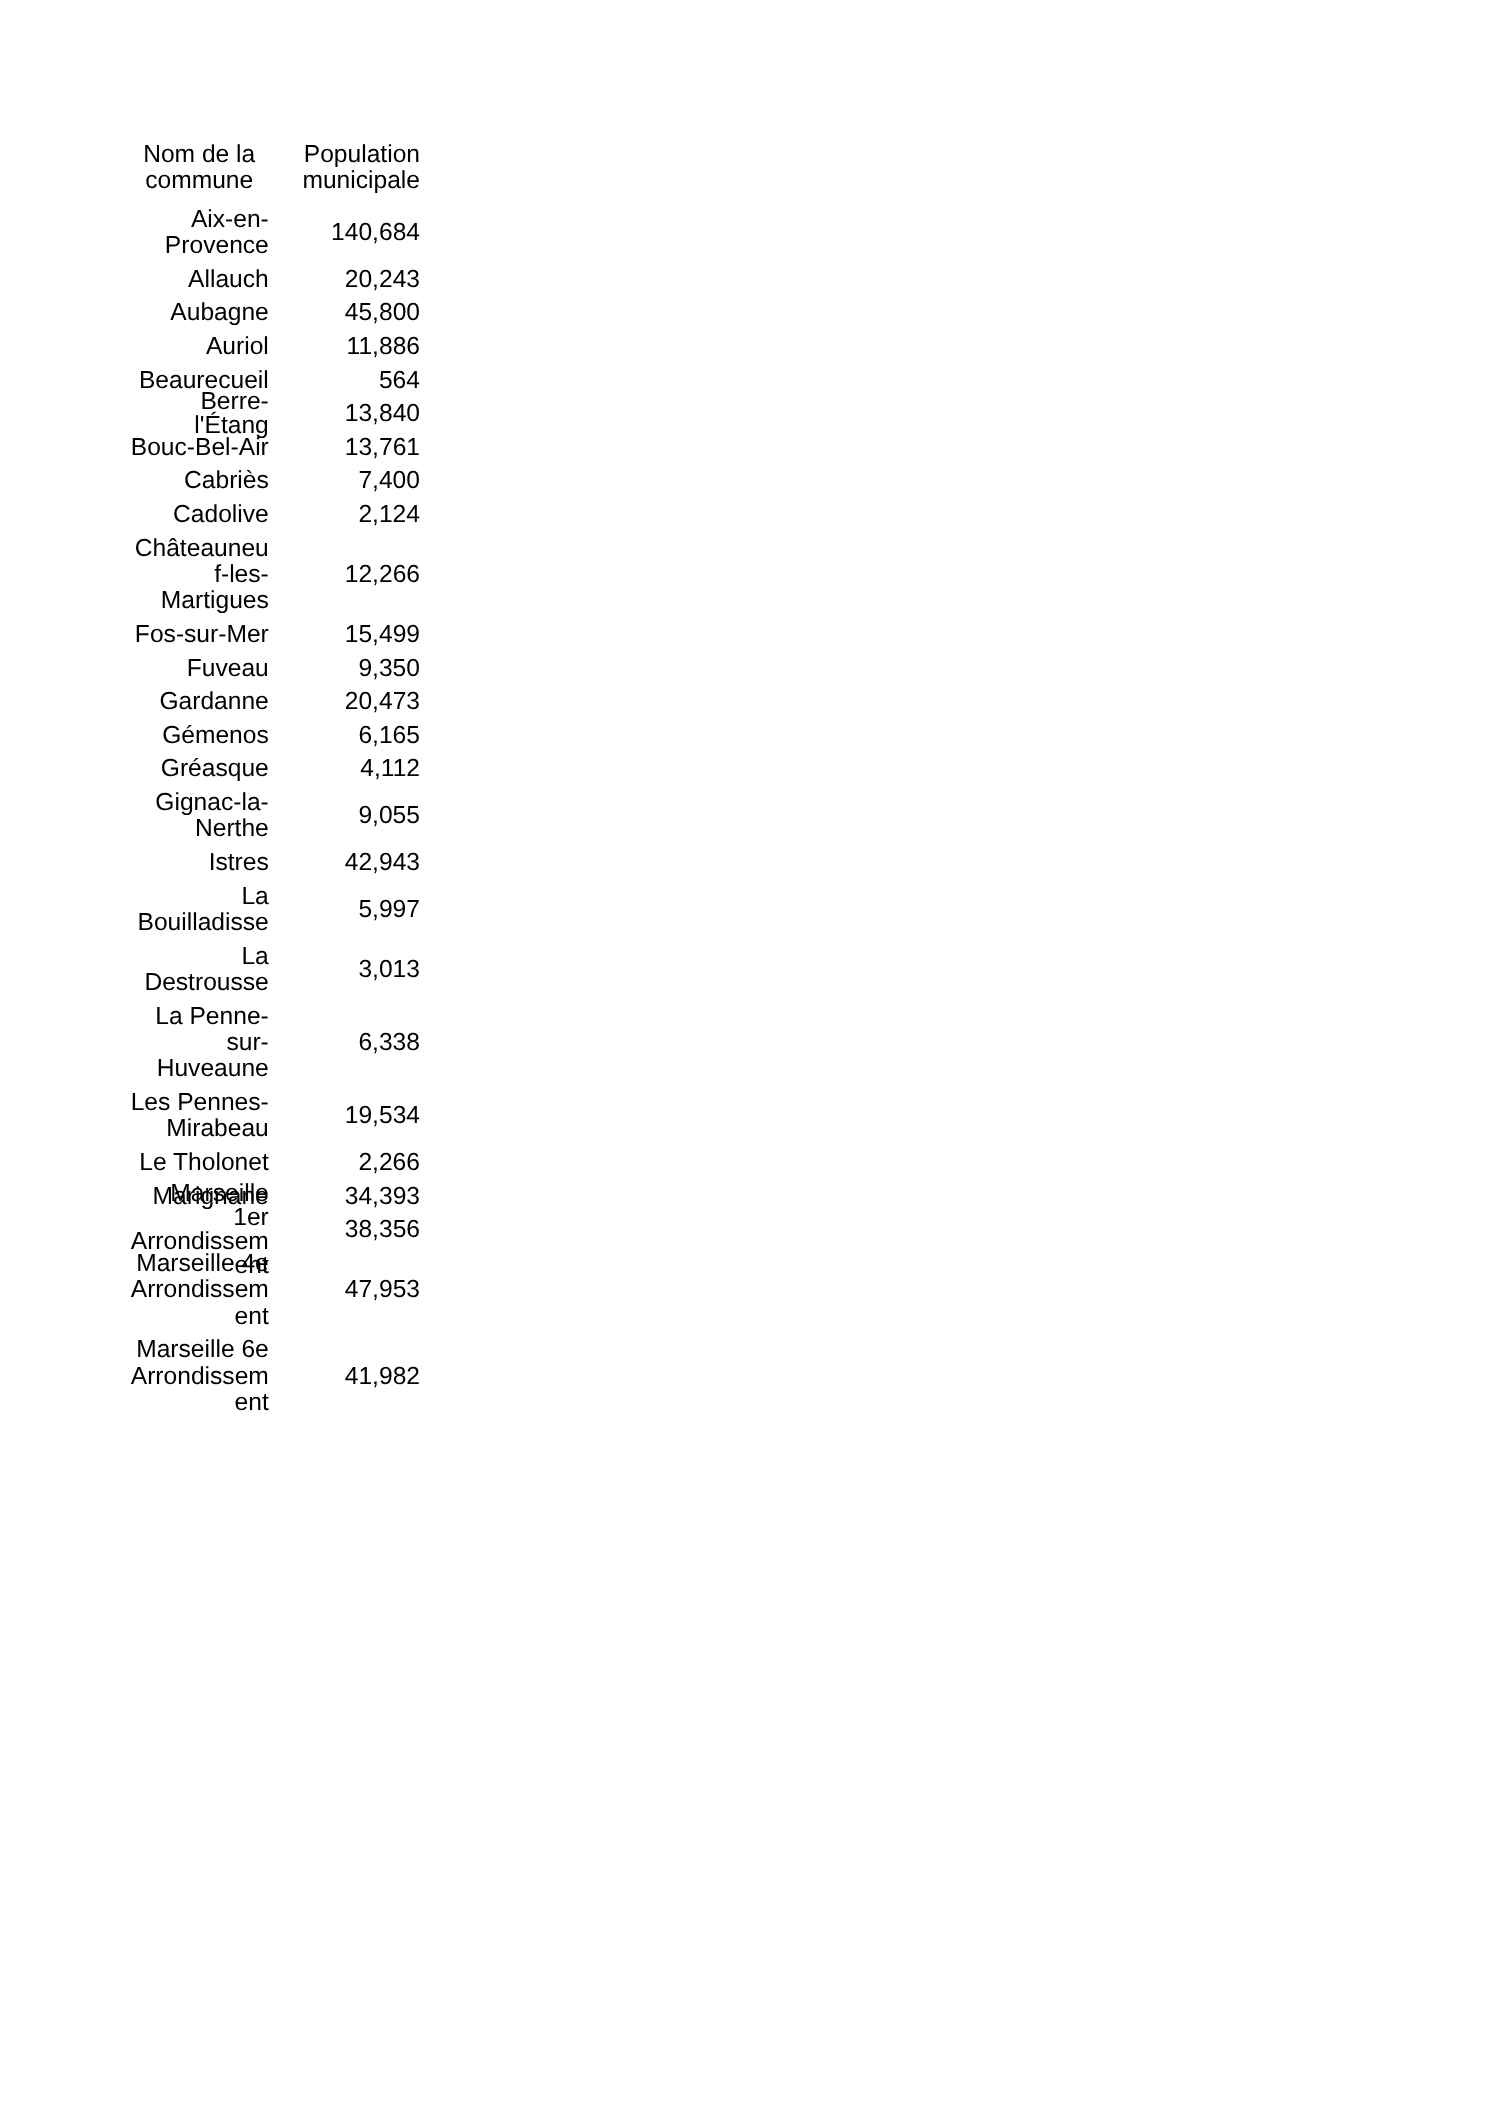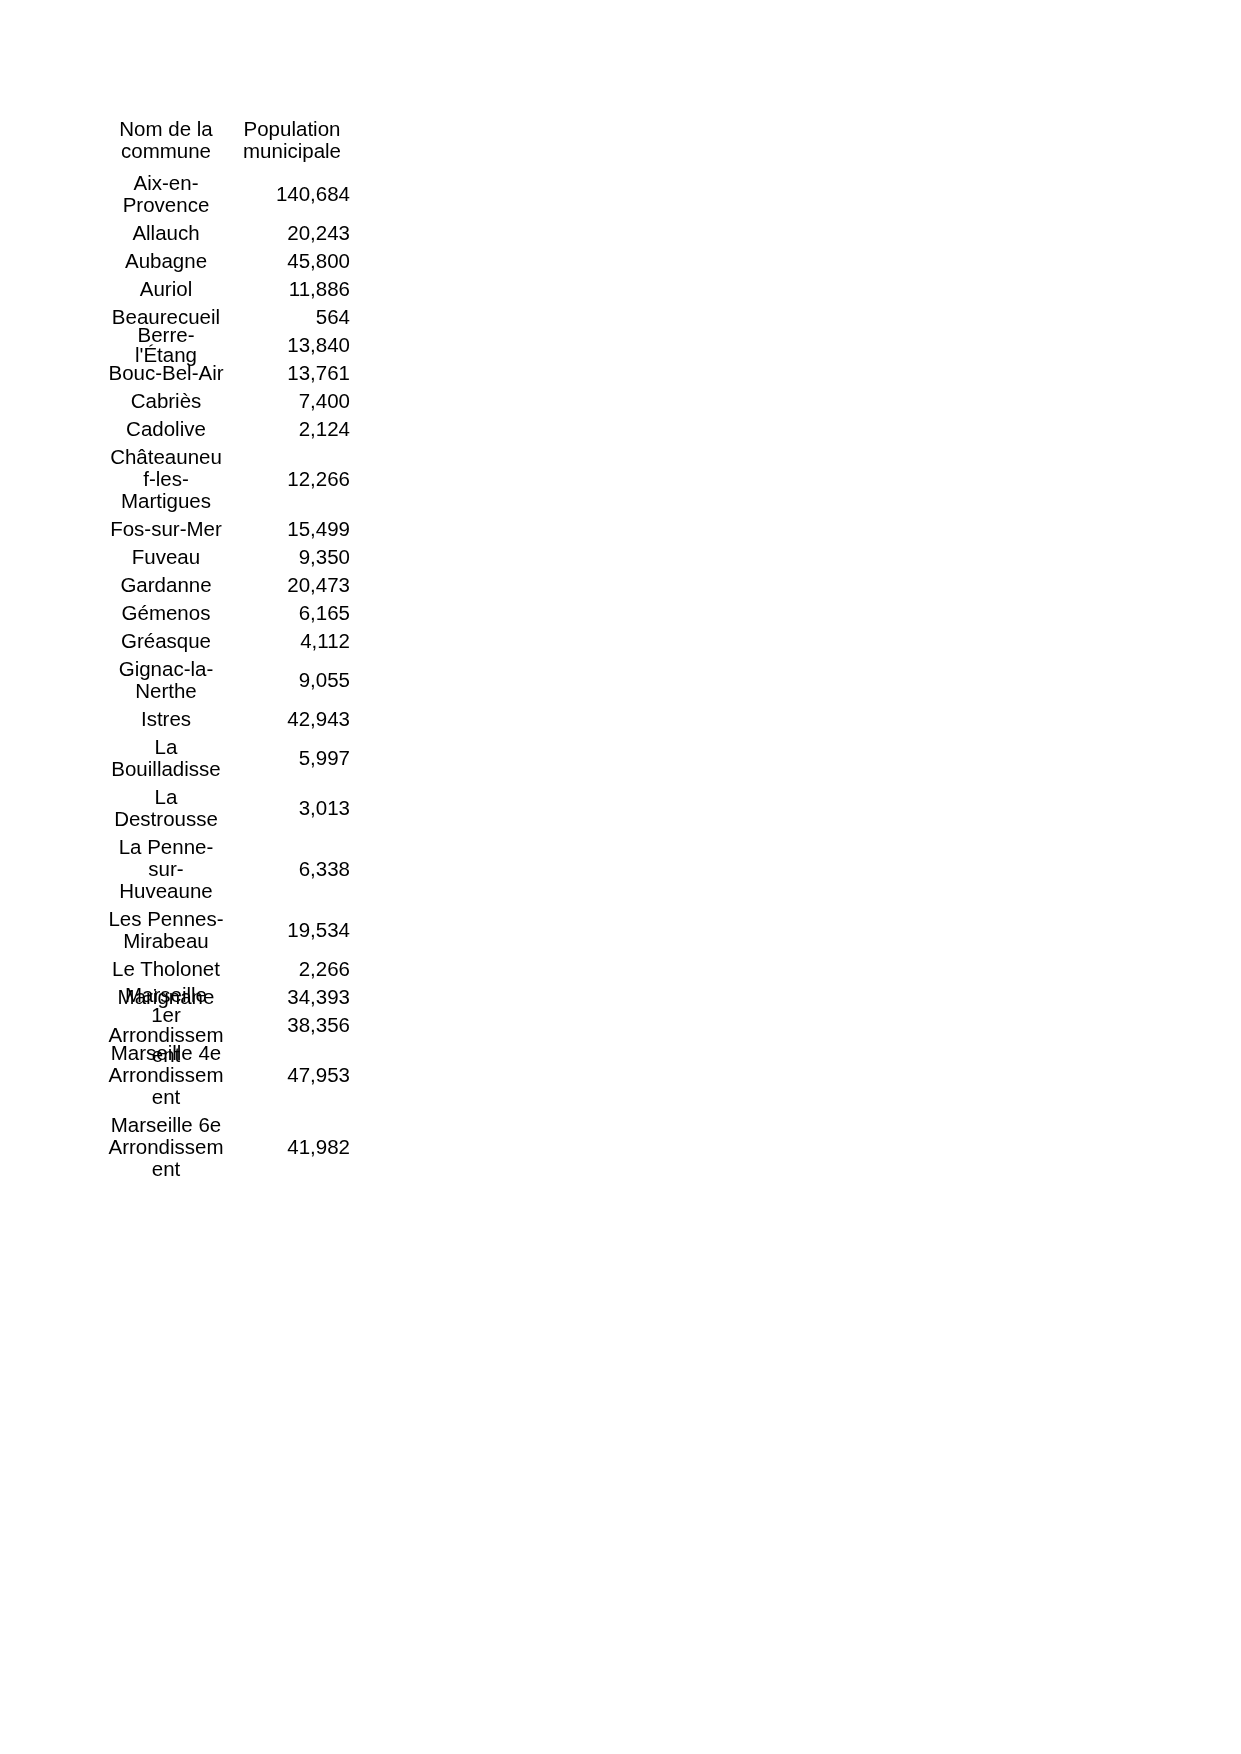--- a/index.html
+++ b/index.html
@@ -27,28 +27,29 @@
   }
   th {
     font-weight: normal;
     text-align: center;
     vertical-align: top;
     padding: 0 0 7px 0;
     width: 116px;
   }
   th.pop-h {
     padding-left: 10px;
+    text-align: right;
   }
   td {
     vertical-align: middle;
     padding: 3px 0;
   }
   td.name-cell {
     width: 116px;
-    text-align: center;
+    text-align: right;
   }
   td.pop-cell {
     width: 116px;
     padding-left: 10px;
     text-align: right;
   }
   .nm {
     width: 116px;
     overflow-wrap: anywhere;
     word-wrap: break-word;

